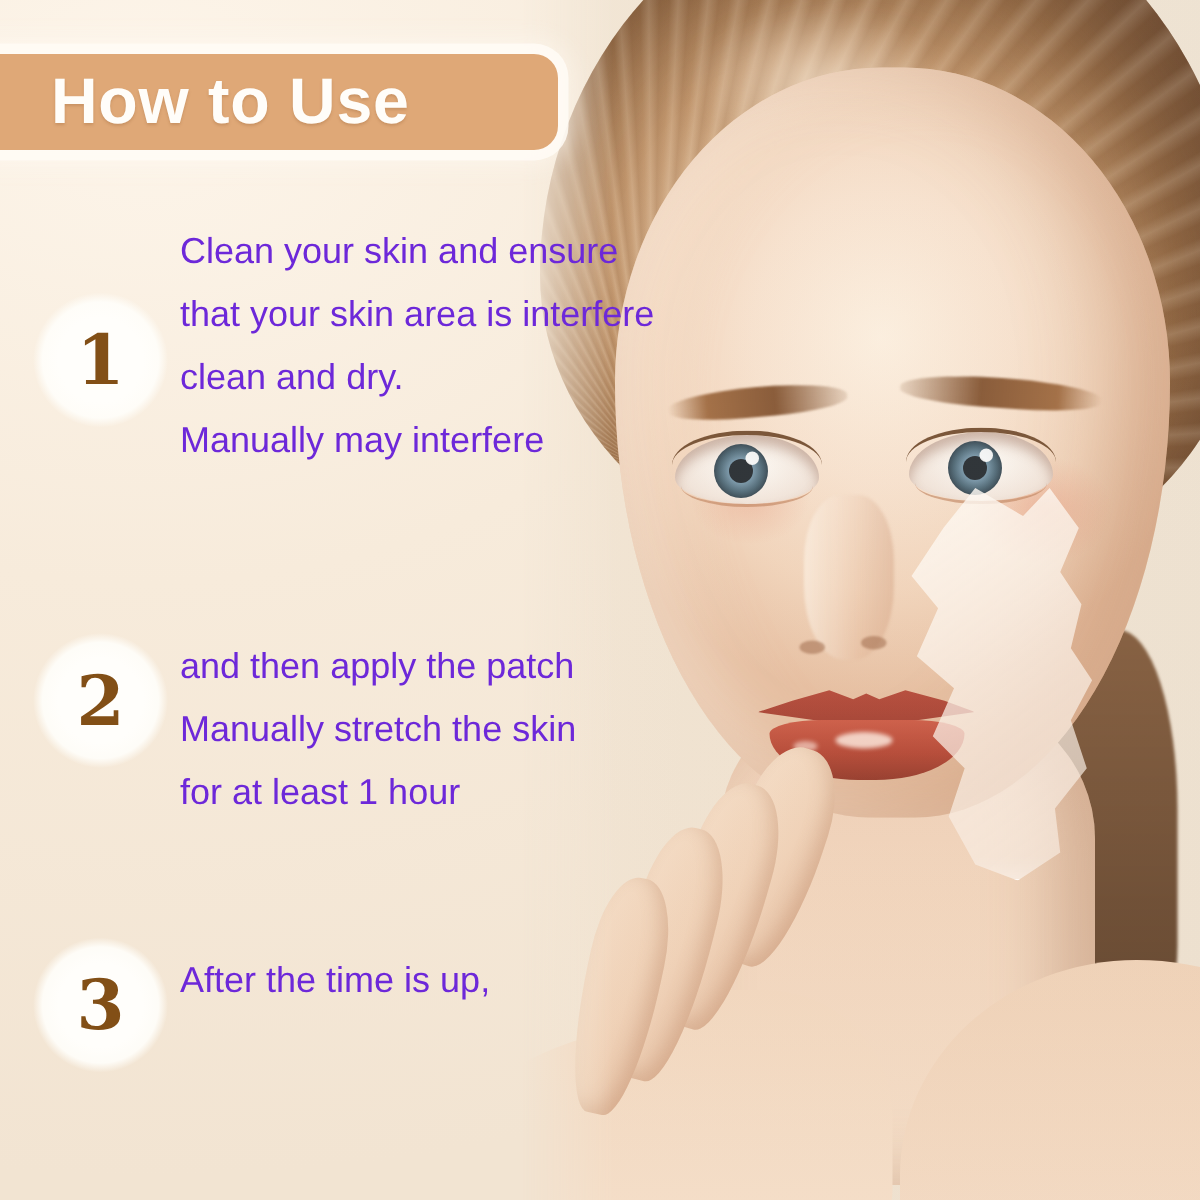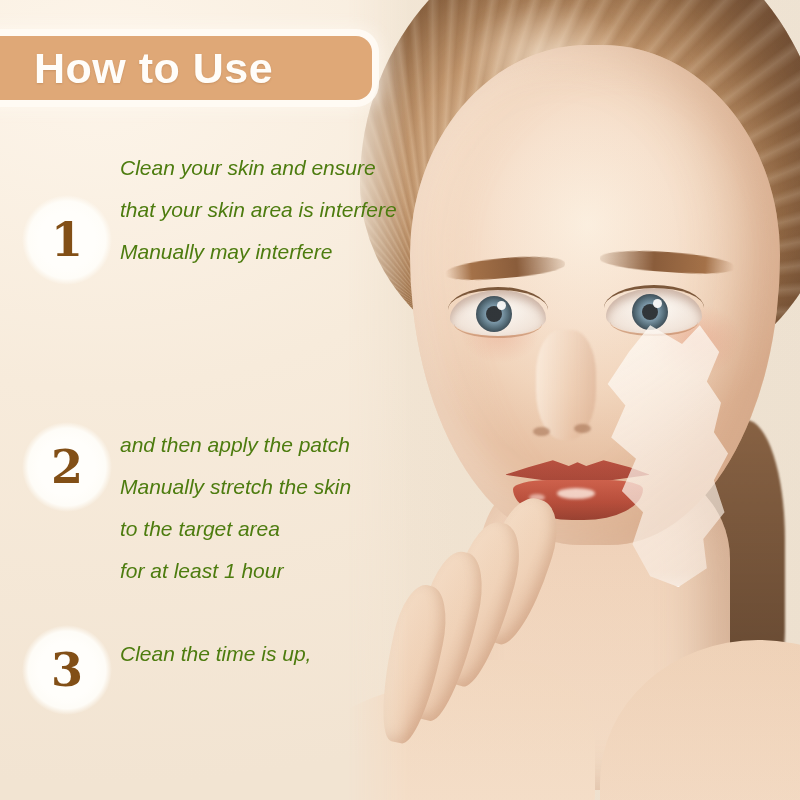--- a/index.html
+++ b/index.html
@@ -280,25 +280,24 @@
   }
   .step.s1 .badge{margin-top:50px;}
   .step.s2 .badge{margin-top:4px;}
   .step.s3 .badge{margin-top:2px;}
 
   .lines{
     margin-left:8px;
     padding-top:2px;
   }
   .line{
-    color:#4d7c0f;
-    font-size:21px;
+    color:#6d28d9;
+    font-size:24px;
     line-height:42px;
     white-space:nowrap;
-    font-style:italic;
   }
   .step.s2 .lines{padding-top:6px;}
   .step.s3 .lines{padding-top:10px;}
 
 </style>
 </head>
 <body>
 
 <div id="page">
 
@@ -370,36 +369,36 @@
     <div class="banner-title">How  to Use</div>
   </div>
 
   <div class="steps">
 
     <div class="step s1">
       <div class="badge">1</div>
       <div class="lines">
         <div class="line">Clean your skin and ensure</div>
         <div class="line">that your skin area is interfere</div>
+        <div class="line">clean and dry.</div>
         <div class="line">Manually may interfere</div>
       </div>
     </div>
 
     <div class="step s2">
       <div class="badge">2</div>
       <div class="lines">
         <div class="line">and then apply the patch</div>
         <div class="line">Manually stretch the skin</div>
-        <div class="line">to the target area</div>
         <div class="line">for at least 1 hour</div>
       </div>
     </div>
 
     <div class="step s3">
       <div class="badge">3</div>
       <div class="lines">
-        <div class="line">Clean the time is up,</div>
+        <div class="line">After the time is up,</div>
       </div>
     </div>
 
   </div>
 
 </div>
 
 </body></html>

